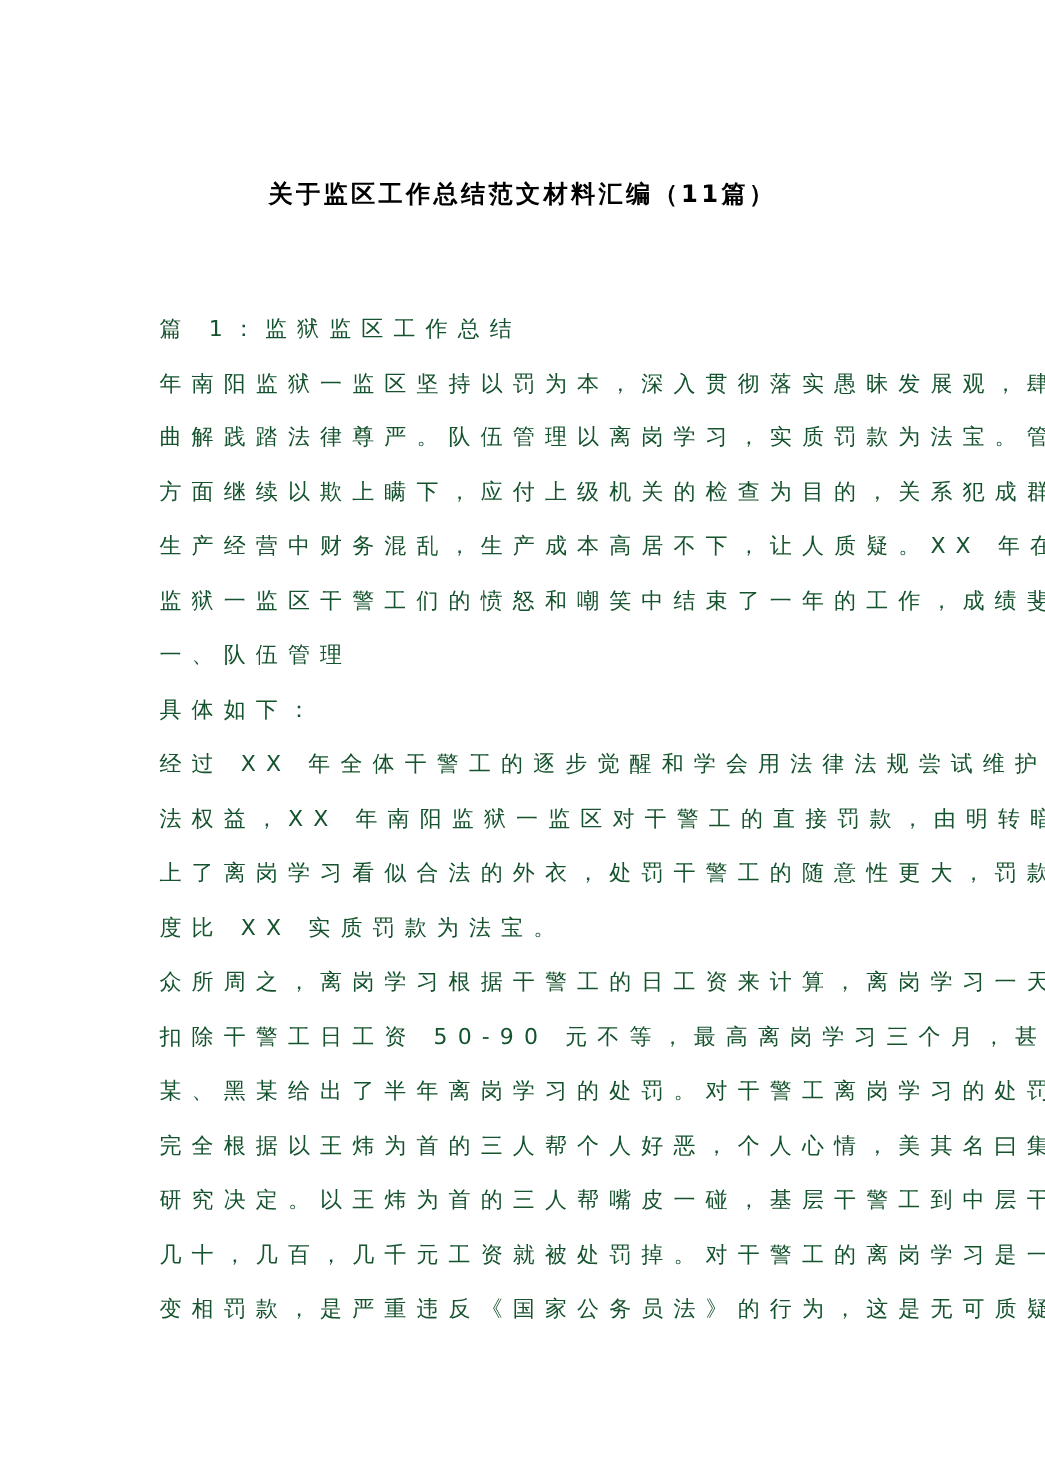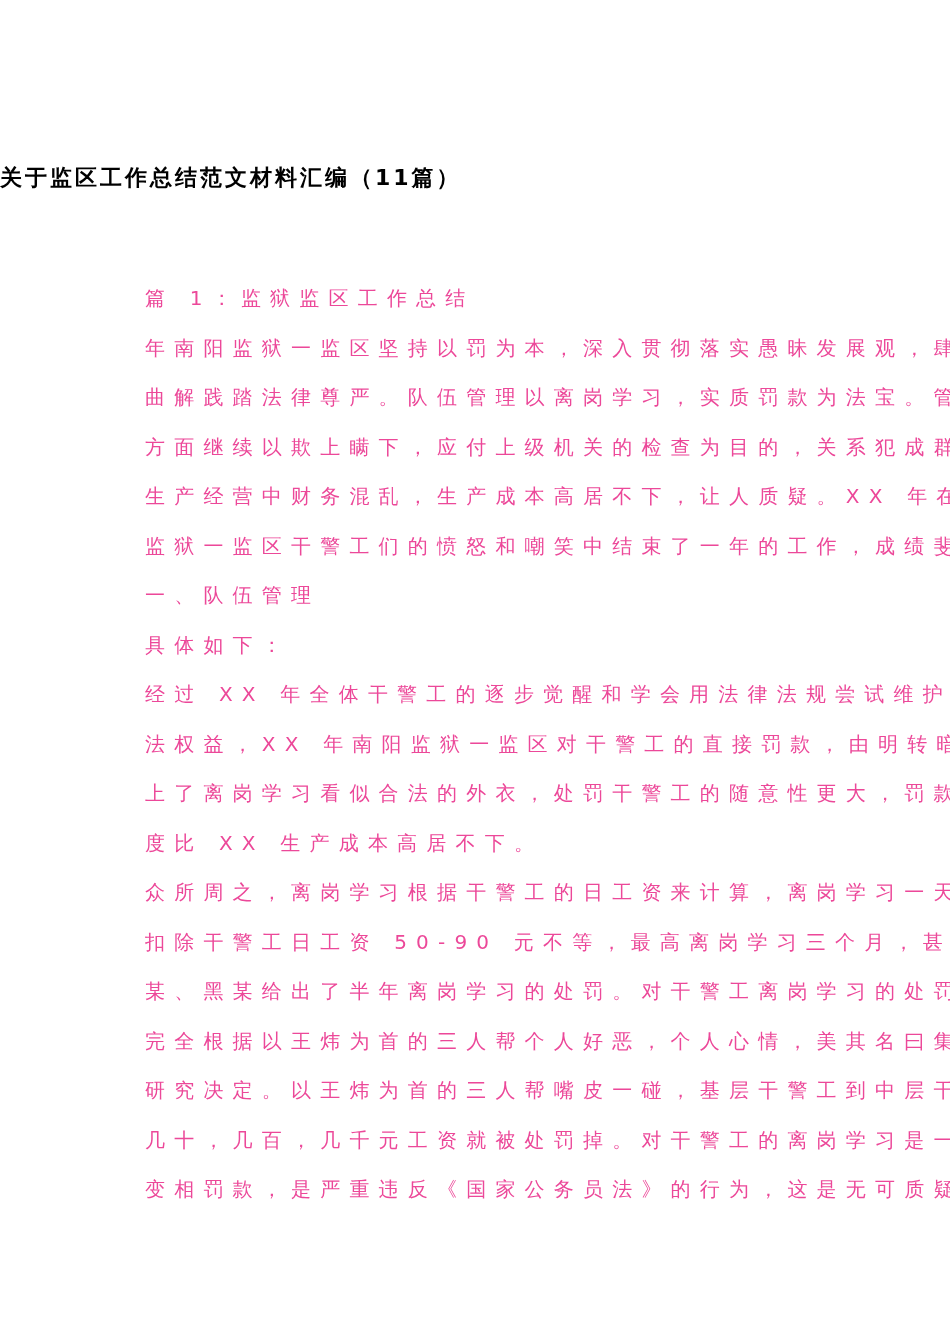--- a/index.html
+++ b/index.html
@@ -21,63 +21,63 @@
       top: 0;
       width: 950px;
       height: 1344px;
       background: #ffffff;
     }
     .doc-title {
       position: absolute;
       left: 0;
       top: 160px;
       width: 950px;
-      text-align: left;
+      text-align: center;
       font-size: 22px;
       font-weight: bold;
       letter-spacing: 3px;
       line-height: 36px;
       color: #000000;
       white-space: nowrap;
     }
     .body-text {
       position: absolute;
       left: 145px;
       top: 280px;
       width: 700px;
     }
     .line {
       display: block;
       height: 49.5px;
       line-height: 36px;
       font-size: 20px;
       letter-spacing: 9.2px;
       white-space: nowrap;
-      color: #ec4899;
+      color: #14532d;
     }
   </style>
 </head>
 <body>
 
 <div class="page">
   <div class="doc-title">关于监区工作总结范文材料汇编（11篇）</div>
 
   <div class="body-text">
     <span class="line">篇 1：监狱监区工作总结</span>
     <span class="line">年南阳监狱一监区坚持以罚为本，深入贯彻落实愚昧发展观，肆意</span>
     <span class="line">曲解践踏法律尊严。队伍管理以离岗学习，实质罚款为法宝。管教</span>
     <span class="line">方面继续以欺上瞒下，应付上级机关的检查为目的，关系犯成群。</span>
     <span class="line">生产经营中财务混乱，生产成本高居不下，让人质疑。XX 年在南阳</span>
     <span class="line">监狱一监区干警工们的愤怒和嘲笑中结束了一年的工作，成绩斐然。</span>
     <span class="line">一、队伍管理</span>
     <span class="line">具体如下：</span>
     <span class="line">经过 XX 年全体干警工的逐步觉醒和学会用法律法规尝试维护自身合</span>
     <span class="line">法权益，XX 年南阳监狱一监区对干警工的直接罚款，由明转暗，披</span>
     <span class="line">上了离岗学习看似合法的外衣，处罚干警工的随意性更大，罚款力</span>
-    <span class="line">度比 XX 生产成本高居不下。</span>
+    <span class="line">度比 XX 实质罚款为法宝。</span>
     <span class="line">众所周之，离岗学习根据干警工的日工资来计算，离岗学习一天，</span>
     <span class="line">扣除干警工日工资 50-90 元不等，最高离岗学习三个月，甚至对庞</span>
     <span class="line">某、黑某给出了半年离岗学习的处罚。对干警工离岗学习的处罚，</span>
     <span class="line">完全根据以王炜为首的三人帮个人好恶，个人心情，美其名曰集体</span>
     <span class="line">研究决定。以王炜为首的三人帮嘴皮一碰，基层干警工到中层干警</span>
     <span class="line">几十，几百，几千元工资就被处罚掉。对干警工的离岗学习是一种</span>
     <span class="line">变相罚款，是严重违反《国家公务员法》的行为，这是无可质疑。</span>
   </div>
 </div>
 

